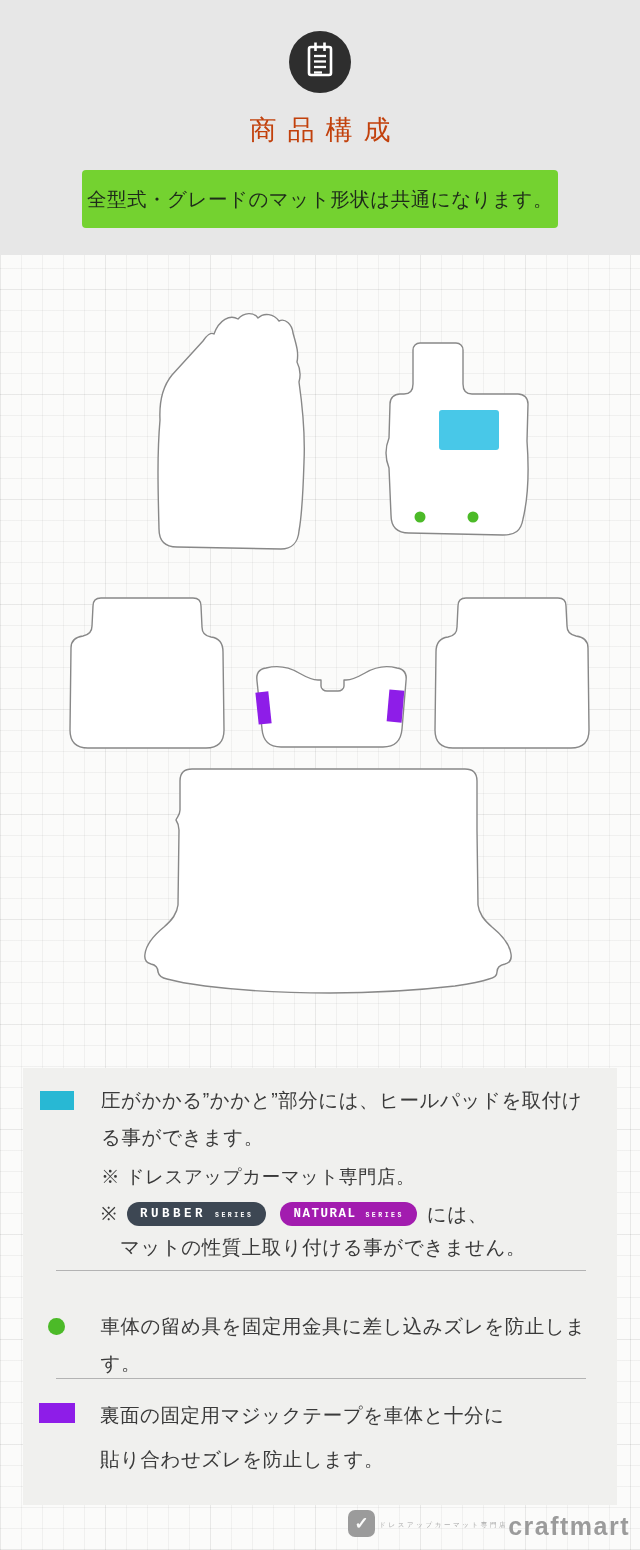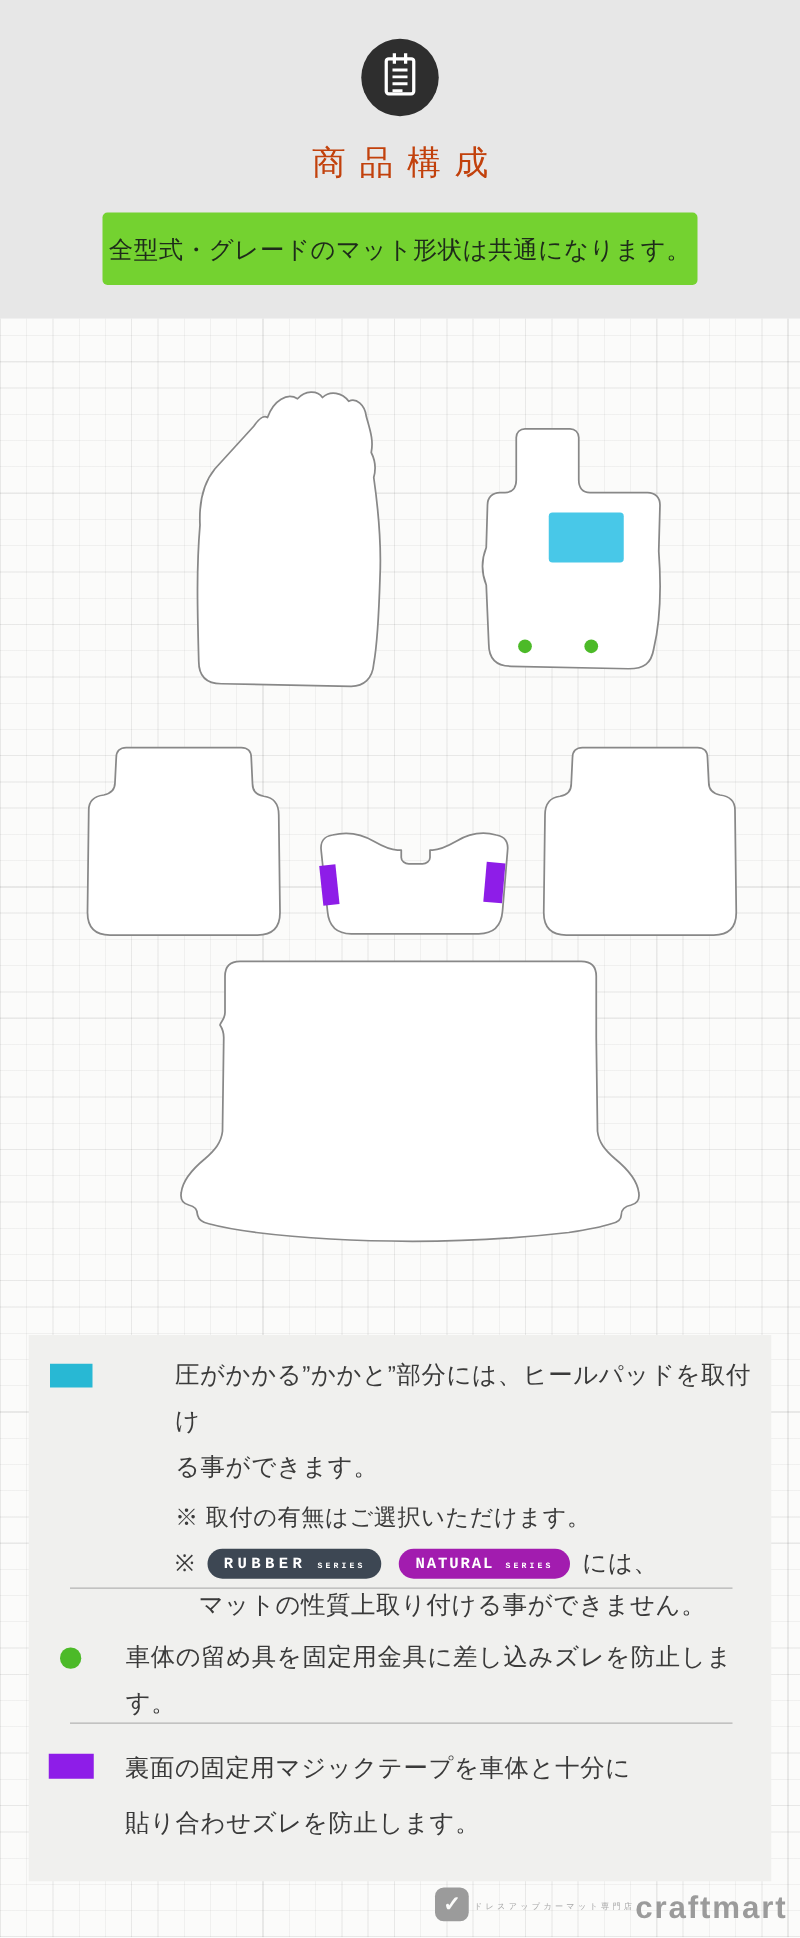--- a/index.html
+++ b/index.html
@@ -139,28 +139,28 @@
 
       <circle cx="420" cy="517" r="5.5" fill="#4cba28"></circle>
       <circle cx="473" cy="517" r="5.5" fill="#4cba28"></circle>
 
       <rect x="257" y="692" width="13" height="32" transform="rotate(-6 263 708)" fill="#8e1de8"></rect>
       <rect x="388" y="690" width="15" height="32" transform="rotate(5 395 706)" fill="#8e1de8"></rect>
     </svg>
 
     <div class="legend-card">
 
-      <div class="legend-row" style="top:14px;gap:39px;">
+      <div class="legend-row" style="top:14px;">
         <div class="swatch" style="width: 34px; height: 19px; margin: 9px 0px 0px 2px; background-color: rgb(40, 184, 212);"></div>
         <div style="margin-left:27px; width:505px;">
           <div class="legend-text">
             <div>圧がかかる”かかと”部分には、ヒールパッドを取付け</div>
             <div>る事ができます。</div>
           </div>
-          <div class="note-line">※ 取付の有無はご選択いただけます。</div>
+          <div class="note-line">※ ドレスアップカーマット専門店。</div>
           <div class="badge-row">
             <span class="note-line" style="margin:0;">※</span>
             <span class="series-pill" style="margin-left: 10px; background-color: rgb(61, 71, 83);">
               <span class="pill-label">RUBBER</span>
               <span class="pill-series">SERIES</span>
             </span>
             <span class="series-pill" style="margin-left: 14px; background-color: #a21caf;">
               <span class="pill-label" style="letter-spacing:1.5px;">NATURAL</span>
               <span class="pill-series">SERIES</span>
             </span>

